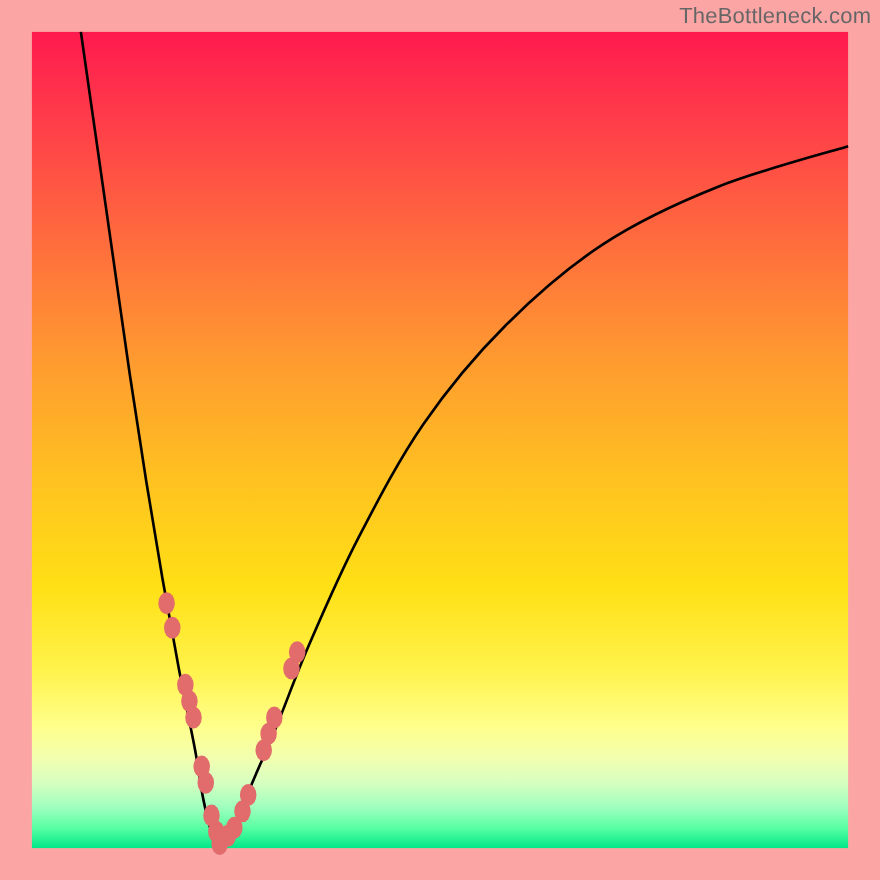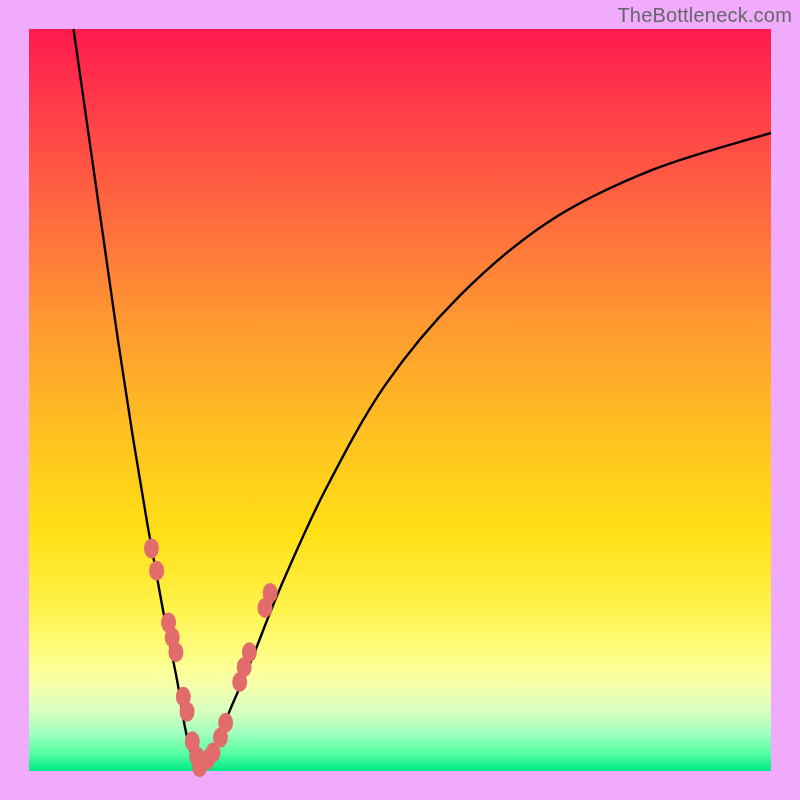--- a/index.html
+++ b/index.html
@@ -10,21 +10,21 @@
     background: #000;
     overflow: hidden;
     font-family: Arial, Helvetica, sans-serif;
   }
   .frame {
     position: absolute;
     top: 0;
     left: 0;
     width: 800px;
     height: 800px;
-    background: #f0abfc;
+    background: #fca5a5;
   }
   .plot-area {
     position: absolute;
     top: 29px;
     left: 29px;
     width: 742px;
     height: 742px;
     
     background: linear-gradient(to bottom,
       #ff1a4e 0%,

